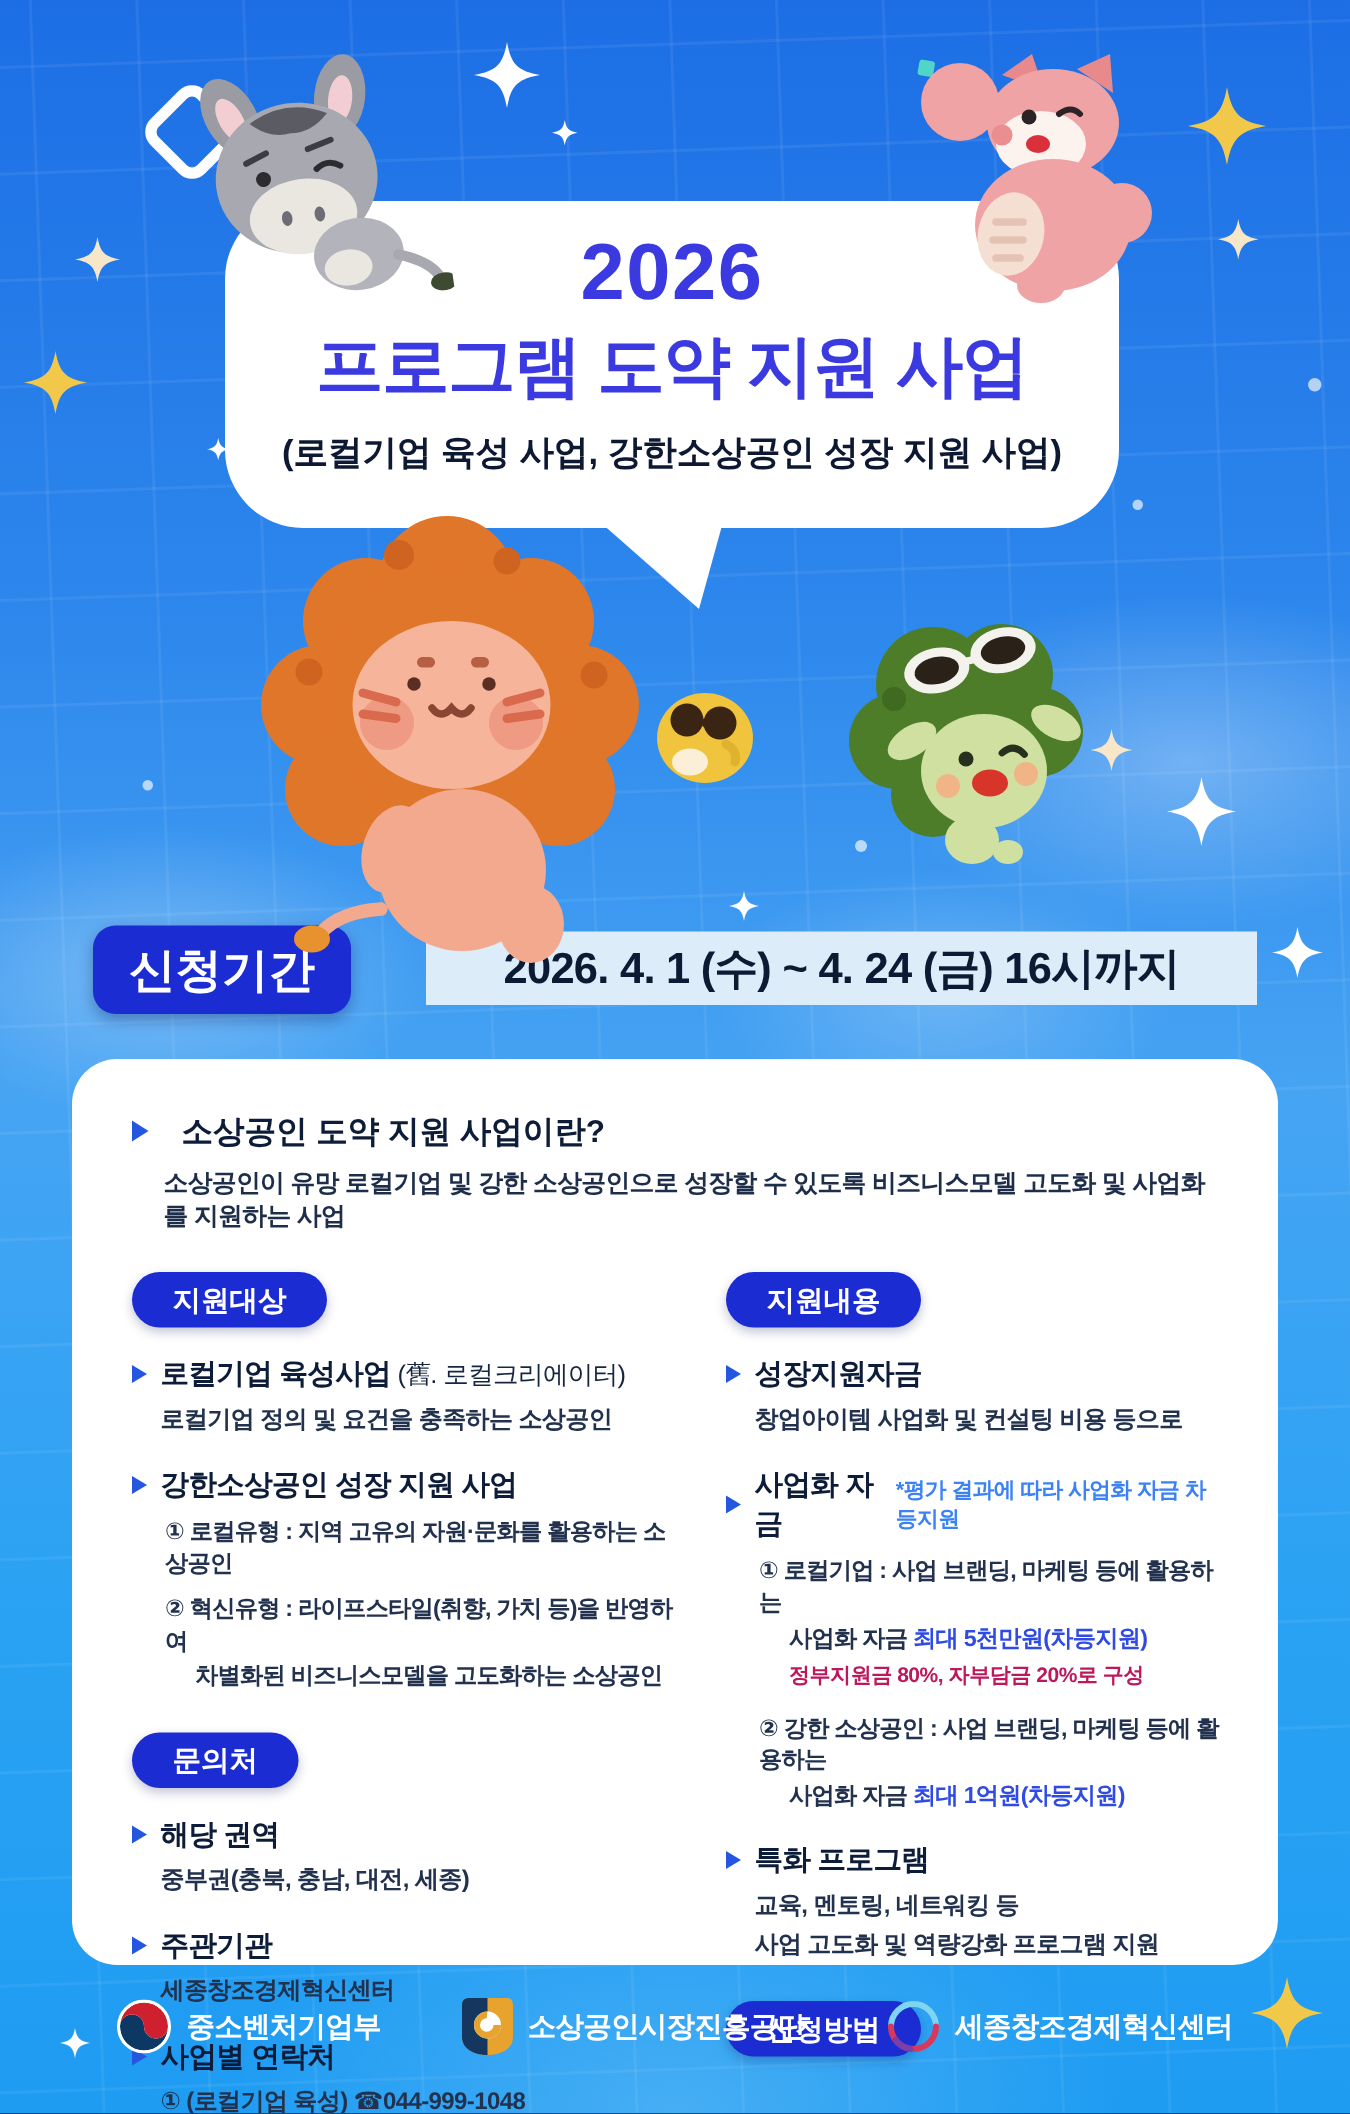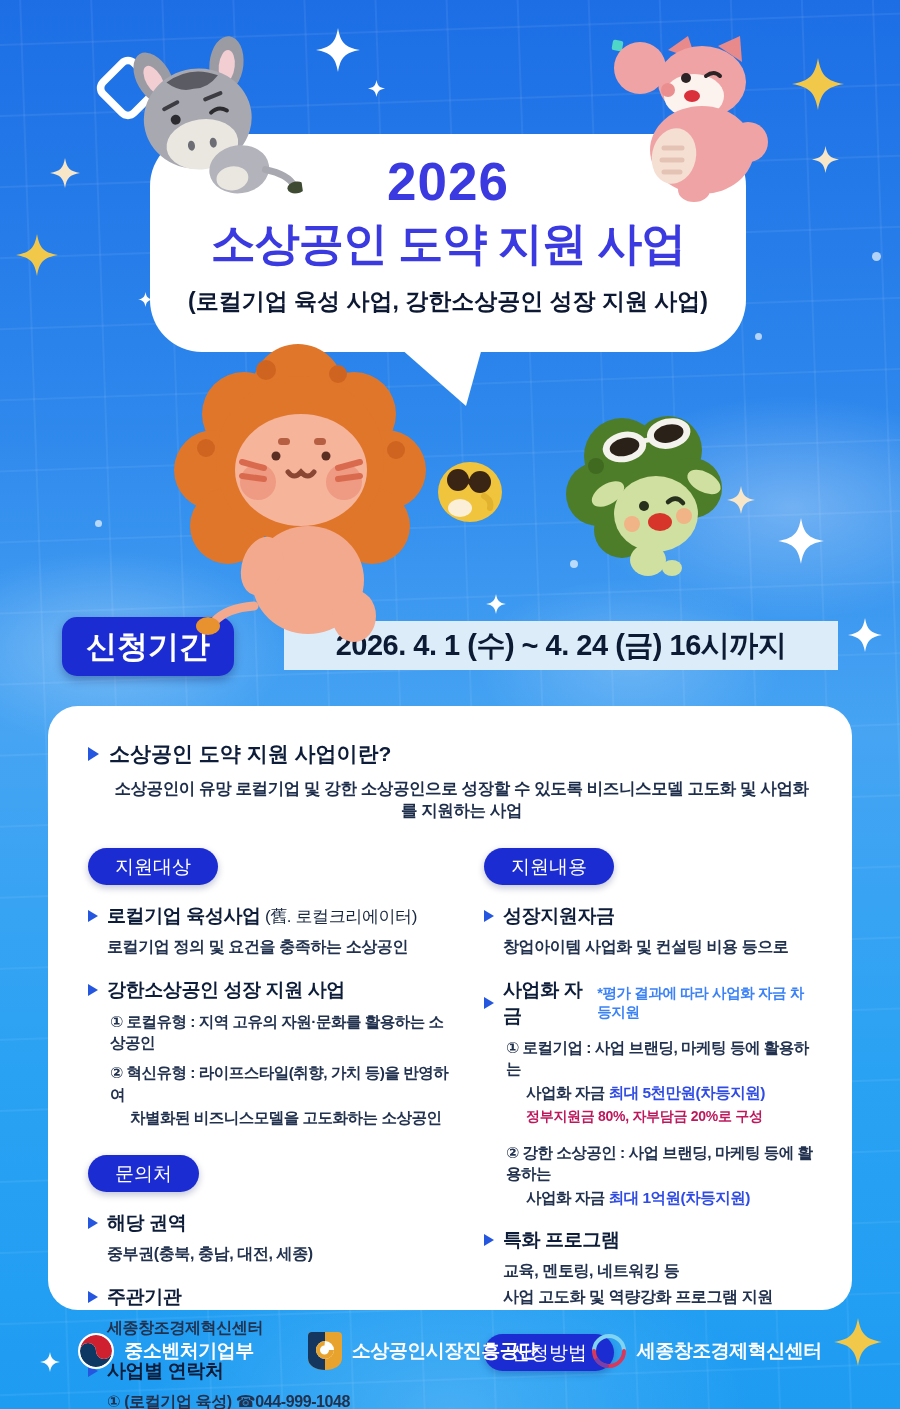--- a/index.html
+++ b/index.html
@@ -49,31 +49,31 @@
     position:absolute; left:284px; top:621px; width:554px; height:49px; z-index:2;
     background:#ddecf9; color:#0c1a33; font-size:29px; font-weight:800;
     display:flex; align-items:center; justify-content:center; letter-spacing:-.5px;
   }
 
   
   .card{
     position:absolute; left:48px; top:706px; width:804px; height:604px; z-index:2;
     background:#ffffff; border-radius:30px; padding:34px 38px 0 40px;
   }
-  .intro-head{ display:flex; align-items:center; gap:10px; }
+  .intro-head{ display:flex; align-items:center; gap:22px; }
   .tri{ width:0; height:0; border-left:11px solid #2456df; border-top:7px solid transparent; border-bottom:7px solid transparent; flex:0 0 auto; }
   .tri.small{ border-left-width:10px; border-top-width:6px; border-bottom-width:6px; }
   .intro-title{ font-size:21px; font-weight:800; color:#0d1c38; }
-  .intro-desc{ margin:10px 0 0 21px; font-size:16.5px; font-weight:600; color:#1d2d4a; letter-spacing:-.4px;text-align:center; }
+  .intro-desc{ margin:10px 0 0 21px; font-size:16.5px; font-weight:600; color:#1d2d4a; letter-spacing:-.4px; }
 
   .cols{ display:grid; grid-template-columns:368px 1fr; column-gap:28px; margin-top:26px; }
 
   .pill{
     display:inline-flex; align-items:center; justify-content:center;
-    background:#1c2cd3; color:#fff; font-size:19px; font-weight:400;
+    background:#1c2cd3; color:#fff; font-size:19px; font-weight:700;
     height:37px; padding:10px 27px; border-radius:20px;
     box-shadow:0 3px 7px rgba(8,20,90,.25);
   }
   .item{ margin-top:18px; }
   .item-head{ display:flex; align-items:center; gap:9px; }
   .item-title{ font-size:19px; font-weight:800; color:#0d1c38; letter-spacing:-.4px; }
   .item-title .norm{ font-weight:500; font-size:17px; color:#16263f; }
   .item-note-inline{ font-size:14.5px; font-weight:800; color:#3b82f6; letter-spacing:-.4px; }
   .item-sub{ margin:7px 0 0 19px; font-size:16px; font-weight:600; color:#22324e; letter-spacing:-.4px; line-height:1.42; }
   .num-line{ margin:8px 0 0 22px; font-size:15.5px; font-weight:600; color:#22324e; letter-spacing:-.5px; line-height:1.4; }
@@ -141,21 +141,21 @@
   <svg class="spark" style="left:834px;top:1318px;" width="48" height="48" viewBox="0 0 100 100">
       <path d="M50 0C56 34 66 44 100 50C66 56 56 66 50 100C44 66 34 56 0 50C34 44 44 34 50 0Z" fill="#f2c84b"></path>
     </svg>
   <div class="dot" style="left:872px;top:252px;width:9px;height:9px;"></div>
   <div class="dot" style="left:755px;top:333px;width:7px;height:7px;"></div>
   <div class="dot" style="left:570px;top:560px;width:8px;height:8px;"></div>
   <div class="dot" style="left:95px;top:520px;width:7px;height:7px;"></div>
 
   <div class="bubble">
     <div class="title-year">2026</div>
-    <div class="title-main">소상공인 도약 지원 사업</div>
+    <div class="title-main">프로그램 도약 지원 사업</div>
     <div class="title-sub">(로컬기업 육성 사업, 강한소상공인 성장 지원 사업)</div>
   </div>
   <svg class="bubble-tail" width="88" height="62" viewBox="0 0 88 62">
       <polygon points="2,0 84,0 68,58" fill="#ffffff"></polygon>
     </svg>
 
   <svg class="mascot" style="left:112px;top:34px;z-index:3;transform:rotate(-8deg);" width="180" height="172" viewBox="0 0 180 172">
     <ellipse cx="48" cy="38" rx="17" ry="28" fill="#9b9ba4" transform="rotate(-22 48 38)"></ellipse>
     <ellipse cx="48" cy="40" rx="8" ry="16" fill="#f2cdd2" transform="rotate(-22 48 40)"></ellipse>
     <ellipse cx="122" cy="34" rx="17" ry="28" fill="#9b9ba4" transform="rotate(14 122 34)"></ellipse>

